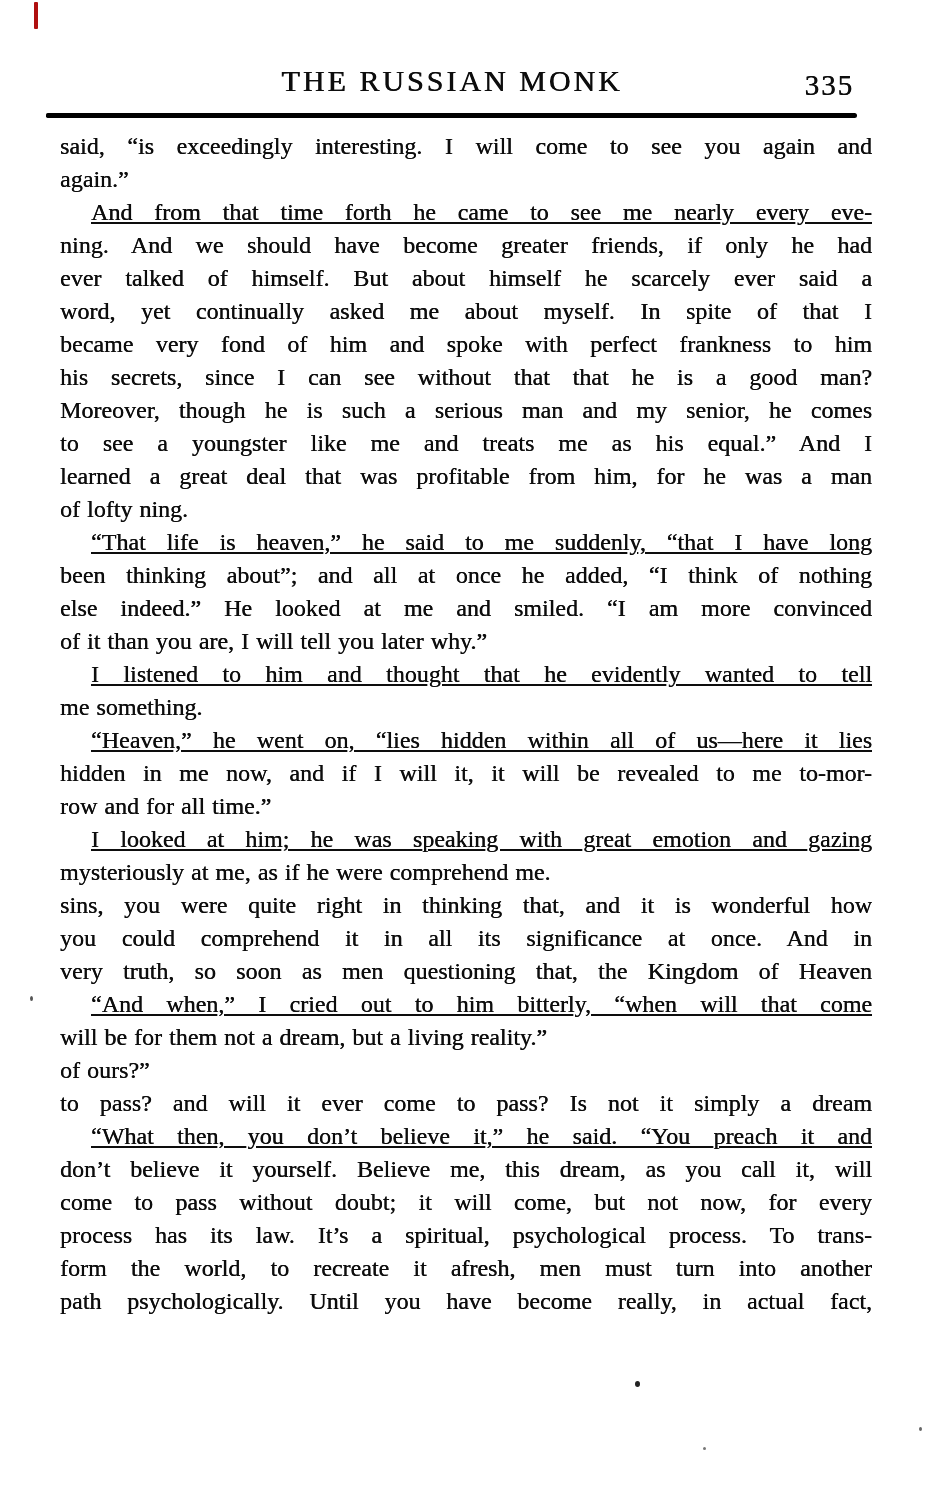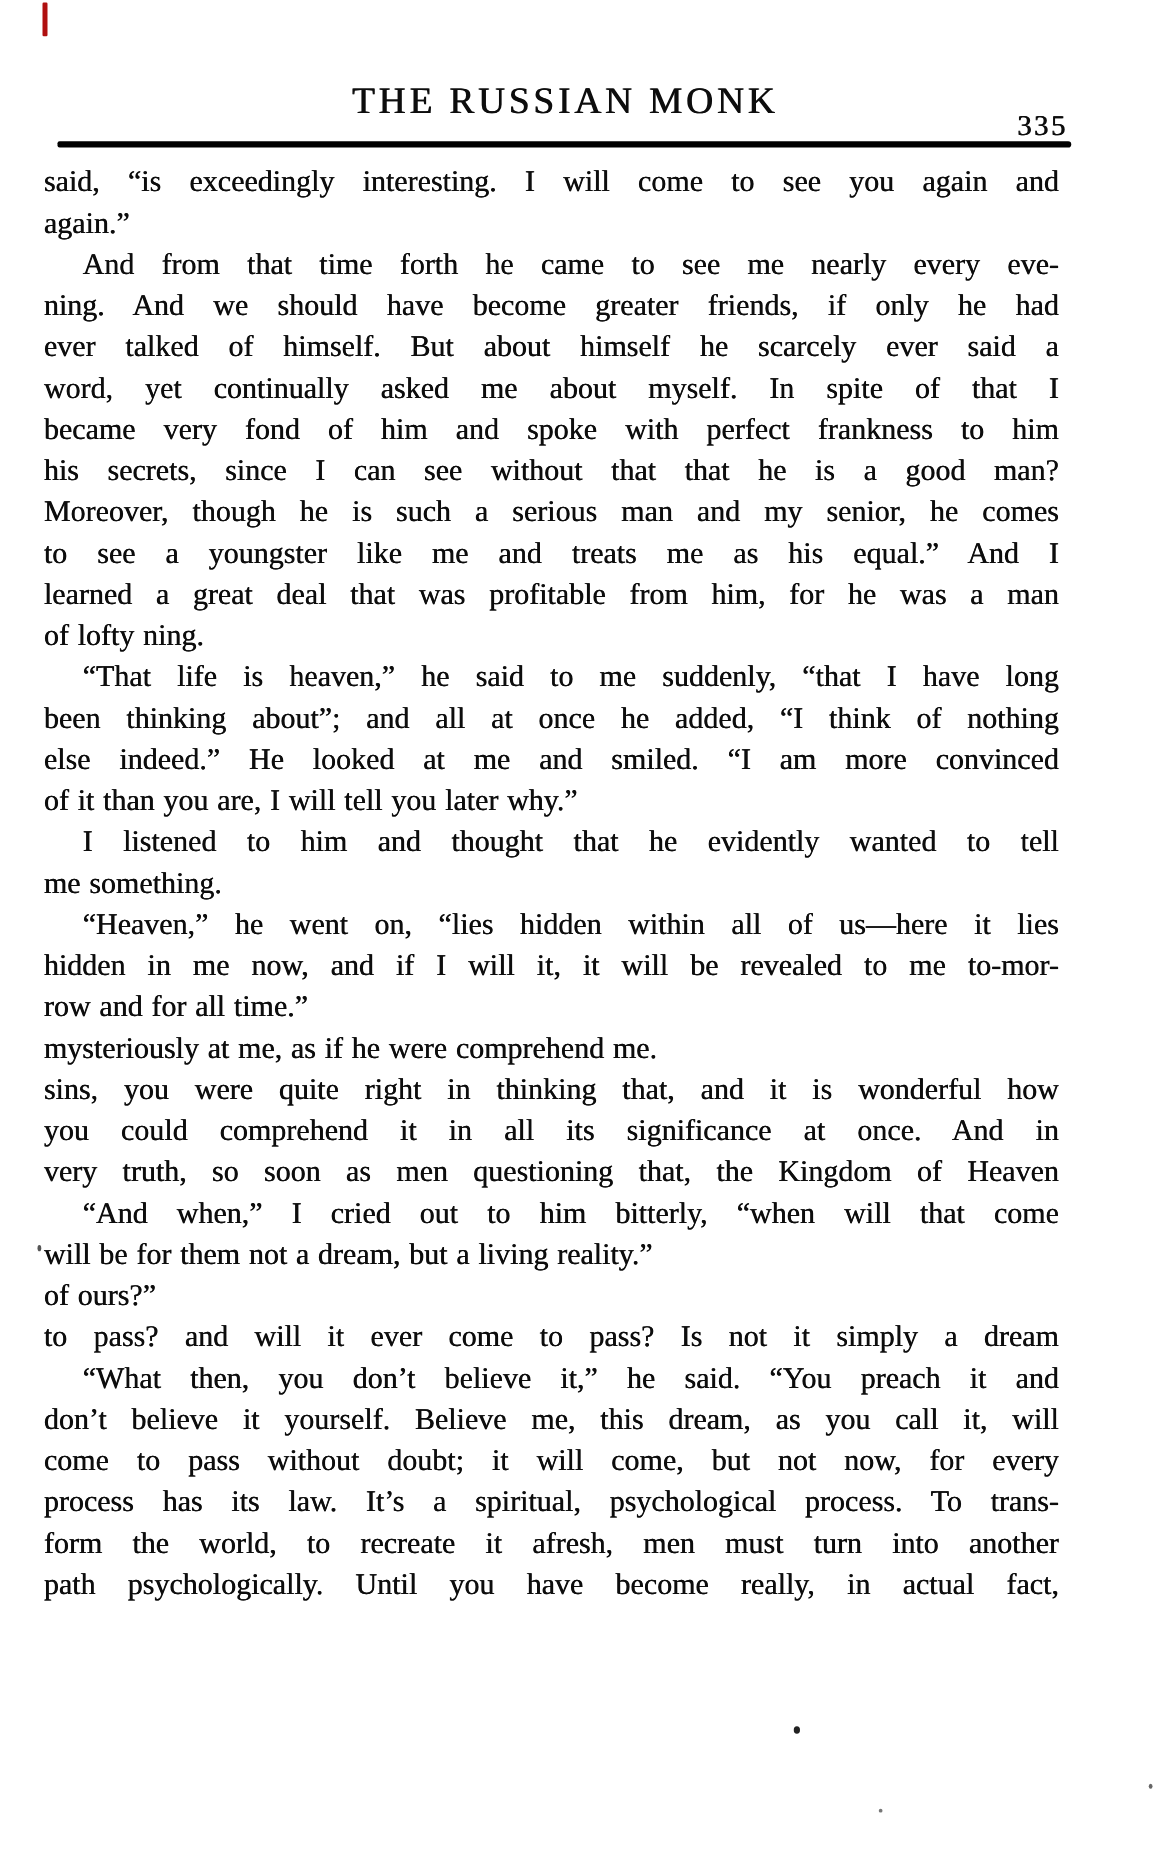--- a/index.html
+++ b/index.html
@@ -25,48 +25,48 @@
     position: absolute; left: 46px; top: 64px; width: 812px; height: 40px;
   }
   .running-title {
     position: absolute; left: 0; right: 0; top: 0;
     text-align: center;
     font-size: 30px; letter-spacing: 3px;
     text-shadow: 0.6px 0 0 currentColor;
     white-space: nowrap;
   }
   .page-number {
-    position: absolute; right: 4px; top: 24px;
-    font-size: 23px; letter-spacing: 2px;
+    position: absolute; right: 4px; top: 5px;
+    font-size: 29px; letter-spacing: 2px;
     text-shadow: 0.6px 0 0 currentColor;
     text-align: right;
   }
   .header-rule {
     position: absolute; left: 46px; top: 113px;
     width: 811px; height: 5px;
     background: #000;
     border-radius: 2px 3px 3px 2px;
   }
 
   
   .text-block {
-    position: absolute; left: 35px; top: 130px; width: 812px;
+    position: absolute; left: 60px; top: 130px; width: 812px;
   }
   .line {
     height: 33px; line-height: 33px;
     font-size: 24px;
     text-align: justify;
     text-align-last: justify;
     text-justify: inter-word;
     text-shadow: 0.35px 0 0 currentColor;
     word-spacing: 1px;
     overflow: hidden; white-space: nowrap;
   }
   .line.end { text-align-last: left; }
-  .line.indent { text-indent: 31px; }
+  .line.indent { text-indent: 31px; text-decoration: underline; }
 
   
   .speck { position: absolute; background: #222; border-radius: 50%; }
   .speck-a { left: 635px; top: 1381px; width: 5px; height: 6px; }
   .speck-b { left: 30px;  top: 996px; width: 3px; height: 5px; background: #555; }
   .speck-c { left: 919px; top: 1427px; width: 3px; height: 4px; background: #666; }
   .speck-d { left: 703px; top: 1447px; width: 3px; height: 3px; background: #777; }
 </style>
 </head>
 <body>
@@ -97,20 +97,21 @@
       <div class="line end">of lofty ning.</div>
       <div class="line indent">“That life is heaven,” he said to me suddenly, “that I have long</div>
       <div class="line">been thinking about”; and all at once he added, “I think of nothing</div>
       <div class="line">else indeed.” He looked at me and smiled. “I am more convinced</div>
       <div class="line end">of it than you are, I will tell you later why.”</div>
       <div class="line indent">I listened to him and thought that he evidently wanted to tell</div>
       <div class="line end">me something.</div>
       <div class="line indent">“Heaven,” he went on, “lies hidden within all of us—here it lies</div>
       <div class="line">hidden in me now, and if I will it, it will be revealed to me to-mor-</div>
       <div class="line end">row and for all time.”</div>
+      <div class="line indent">I looked at him; he was speaking with great emotion and gazing</div>
       <div class="line end">mysteriously at me, as if he were comprehend me.</div>
       <div class="line">sins, you were quite right in thinking that, and it is wonderful how</div>
       <div class="line">you could comprehend it in all its significance at once. And in</div>
       <div class="line">very truth, so soon as men questioning that, the Kingdom of Heaven</div>
       <div class="line indent">“And when,” I cried out to him bitterly, “when will that come</div>
       <div class="line end">will be for them not a dream, but a living reality.”</div>
       <div class="line end">of ours?”</div>
       <div class="line">to pass? and will it ever come to pass? Is not it simply a dream</div>
       <div class="line indent">“What then, you don’t believe it,” he said. “You preach it and</div>
       <div class="line">don’t believe it yourself. Believe me, this dream, as you call it, will</div>

